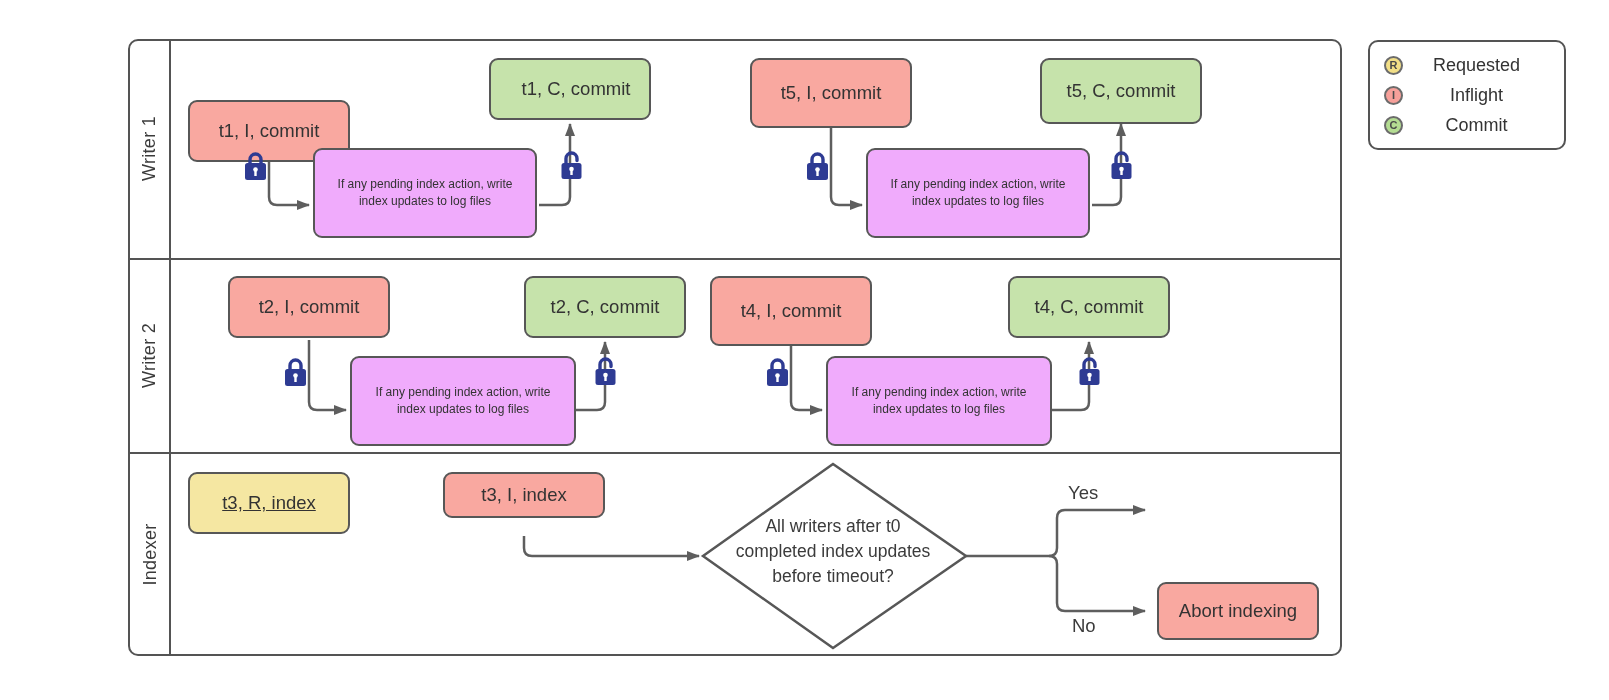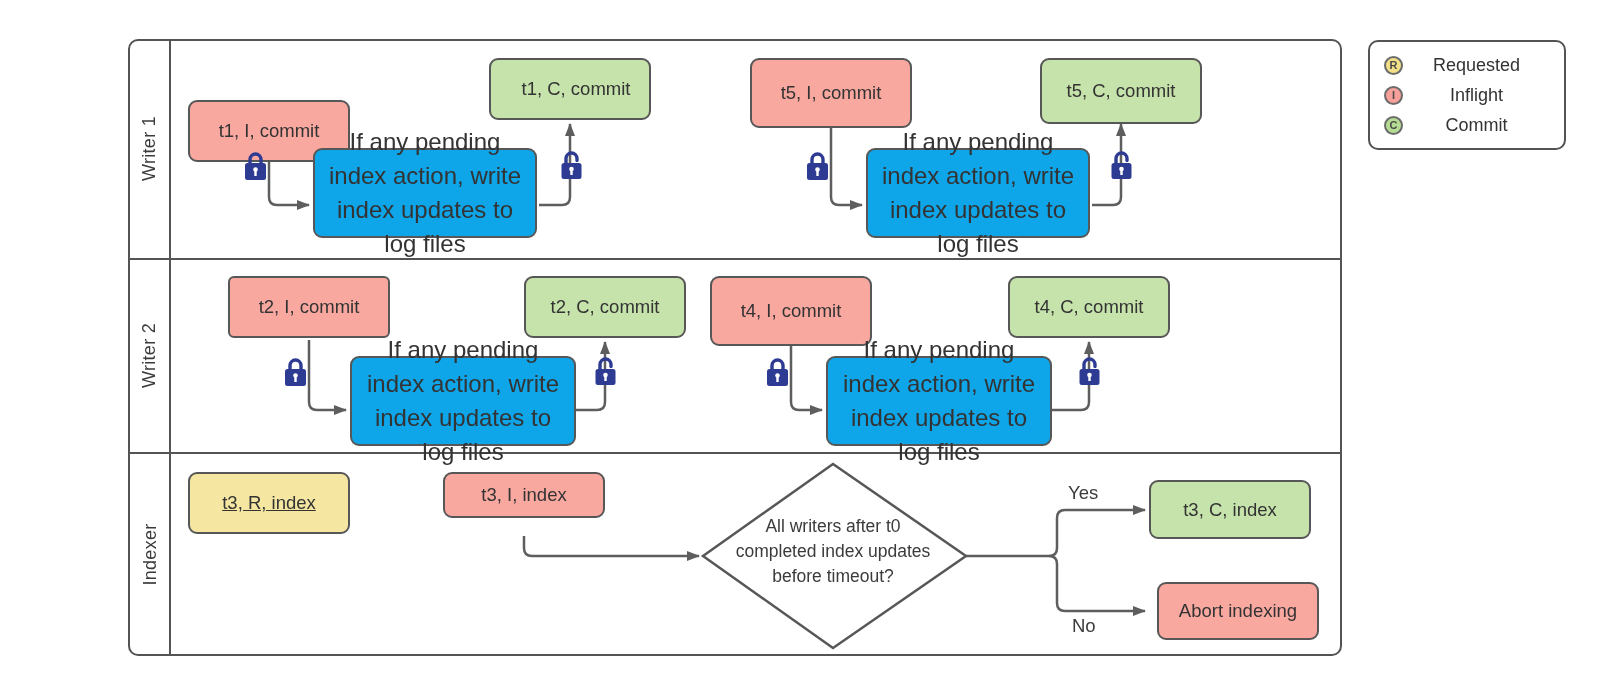--- a/index.html
+++ b/index.html
@@ -28,21 +28,21 @@
   
   .node{
     position:absolute;box-sizing:border-box;border:2.5px solid #575757;border-radius:9px;
     display:flex;align-items:center;justify-content:center;text-align:center;
     font-size:18.5px;color:#333;
   }
   .fill-inflight{background:#f9a8a0;}
   .fill-commit{background:#c6e3ab;}
   .fill-requested{background:#f5e7a2;text-decoration:underline;}
   .process{
-    background:#0ea5e9;font-size:24px;line-height:1.42;padding:4px 8px;
+    background:#f0abfc;font-size:12px;line-height:1.42;padding:4px 8px;
   }
   .diamond-text{
     position:absolute;left:723px;top:514px;width:220px;text-align:center;
     font-size:17.5px;line-height:1.42;color:#3b3b3b;
   }
   .branch-label{
     position:absolute;font-size:18.5px;color:#3b3b3b;
   }
   
   svg.overlay{position:absolute;left:0;top:0;}
@@ -113,33 +113,32 @@
     <polygon points="833,464 966,556 833,648 703,556" fill="#ffffff" stroke="#575757" stroke-width="2.5"></polygon>
   </svg>
 
   <div class="node fill-inflight" style="left:188px;top:58px;width:162px;height:62px;margin-top:42px;">t1, I, commit</div>
   <div class="node process" style="left:313px;top:148px;width:224px;height:90px;">If any pending index action, write index updates to log files</div>
   <div class="node fill-commit" style="left:489px;top:58px;width:162px;height:62px;padding-left:12px;">t1, C, commit</div>
   <div class="node fill-inflight" style="left:750px;top:58px;width:162px;height:70px;">t5, I, commit</div>
   <div class="node process" style="left:866px;top:148px;width:224px;height:90px;">If any pending index action, write index updates to log files</div>
   <div class="node fill-commit" style="left:1040px;top:58px;width:162px;height:66px;">t5, C, commit</div>
 
-  <div class="node fill-inflight" style="left:228px;top:276px;width:162px;height:62px;border-radius:6px;">t2, I, commit</div>
+  <div class="node fill-inflight" style="left:228px;top:276px;width:162px;height:62px;">t2, I, commit</div>
   <div class="node process" style="left:350px;top:356px;width:226px;height:90px;">If any pending index action, write index updates to log files</div>
   <div class="node fill-commit" style="left:524px;top:276px;width:162px;height:62px;">t2, C, commit</div>
   <div class="node fill-inflight" style="left:710px;top:276px;width:162px;height:70px;text-align:center;">t4, I, commit</div>
   <div class="node process" style="left:826px;top:356px;width:226px;height:90px;">If any pending index action, write index updates to log files</div>
   <div class="node fill-commit" style="left:1008px;top:276px;width:162px;height:62px;">t4, C, commit</div>
 
   <div class="node fill-requested" style="left:188px;top:472px;width:162px;height:62px;">t3, R, index</div>
   <div class="node fill-inflight" style="left:443px;top:472px;width:162px;height:46px;">t3, I, index</div>
   <div class="diamond-text">All writers after t0 completed index updates before timeout?</div>
   <div class="branch-label" style="left:1068px;top:482px;">Yes</div>
   <div class="branch-label" style="left:1072px;top:615px;">No</div>
-  <div class="node fill-commit" style="left:1149px;top:480px;width:162px;height:59px;">t3, C, index</div>
   <div class="node fill-inflight" style="left:1149px;top:582px;width:162px;height:58px;margin-left:8px;">Abort indexing</div>
 
   <svg class="lock" viewBox="0 0 27 32" style="left:242px;top:150px;">
     <path d="M8 14 V9.5 a5.5 5.5 0 0 1 11 0 V14" fill="none" stroke="#2e3b93" stroke-width="3.4"></path>
     <rect x="3" y="13" width="21" height="17" rx="2.5" fill="#2e3b93"></rect>
     <circle cx="13.5" cy="19.5" r="2.3" fill="#fff"></circle>
     <rect x="12.3" y="20" width="2.4" height="6" fill="#fff"></rect>
   </svg>
   <svg class="lock" viewBox="0 0 27 32" style="left:558px;top:150px;">
     <path d="M8 13 V8.5 a5.5 5.5 0 0 1 11 0 V10.5" fill="none" stroke="#2e3b93" stroke-width="3.4" stroke-linecap="round"></path>

